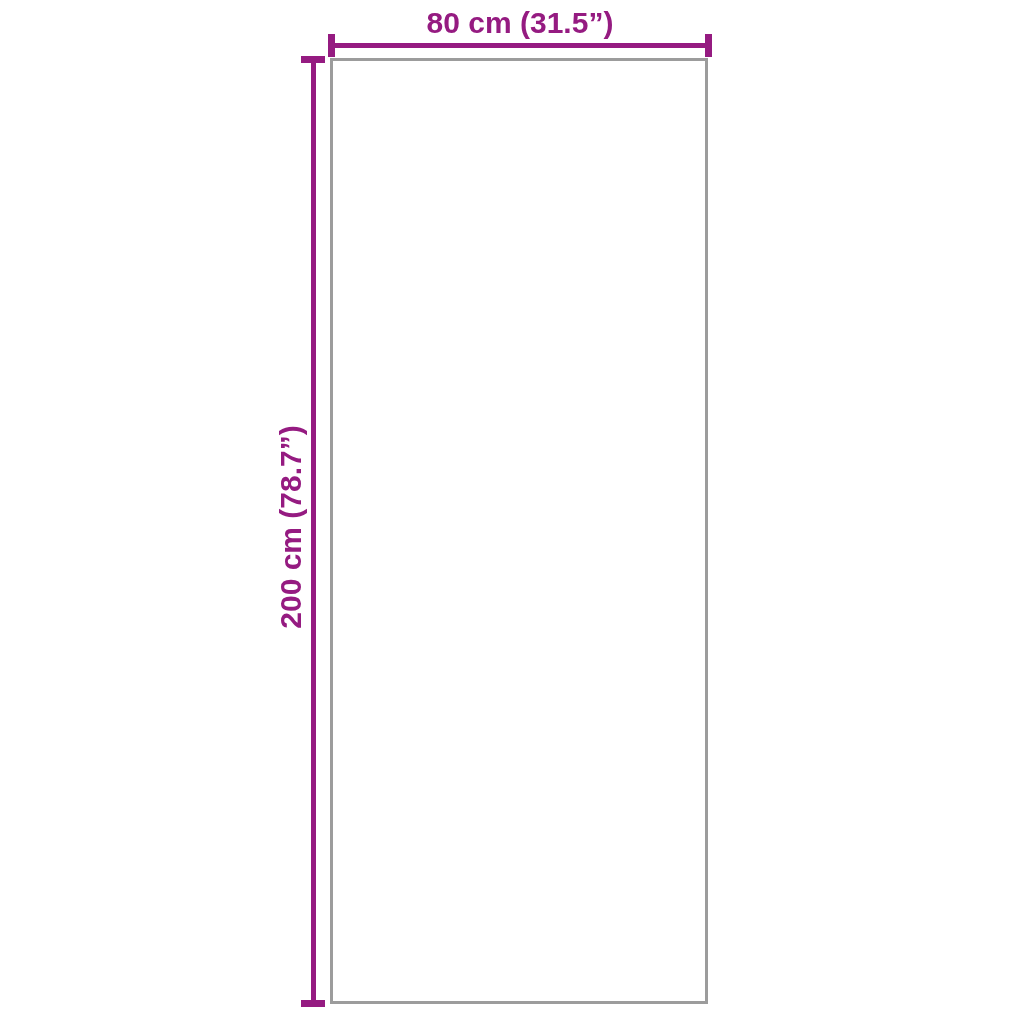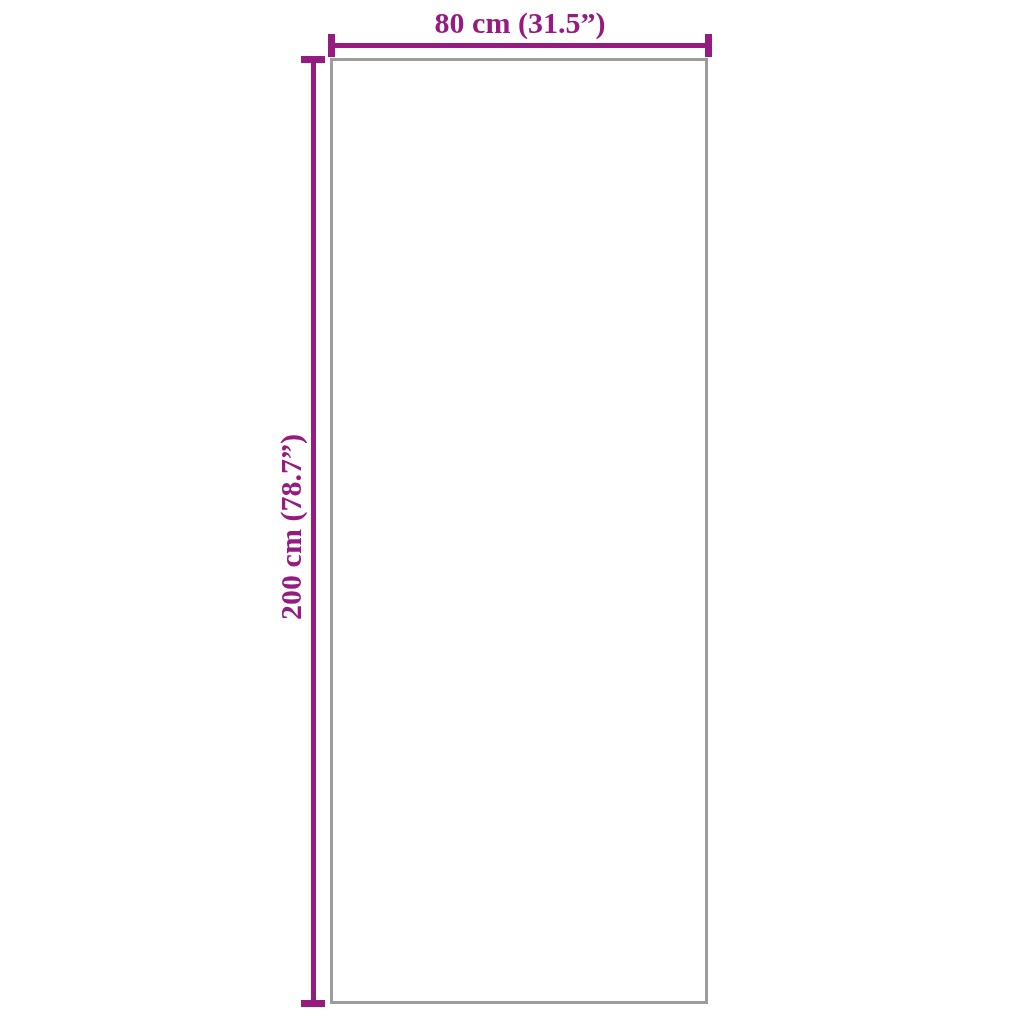--- a/index.html
+++ b/index.html
@@ -7,21 +7,21 @@
     --outline: #9c9c9c;
     --bg: #ffffff;
   }
   * { margin: 0; padding: 0; box-sizing: border-box; }
   html, body { width: 1024px; height: 1024px; background: var(--bg); overflow: hidden; }
   .canvas {
     position: relative;
     width: 992px;
     height: 1024px;
     background: var(--bg);
-    font-family: Liberation Serif, serif;
+    font-family: Liberation Sans, sans-serif;
   }
   .product-rect {
     position: absolute;
     left: 330px; top: 58px;
     width: 378px; height: 946px;
     border: 3px solid var(--outline);
     background: var(--bg);
   }
   .dim { position: absolute; background: var(--accent); }
   

